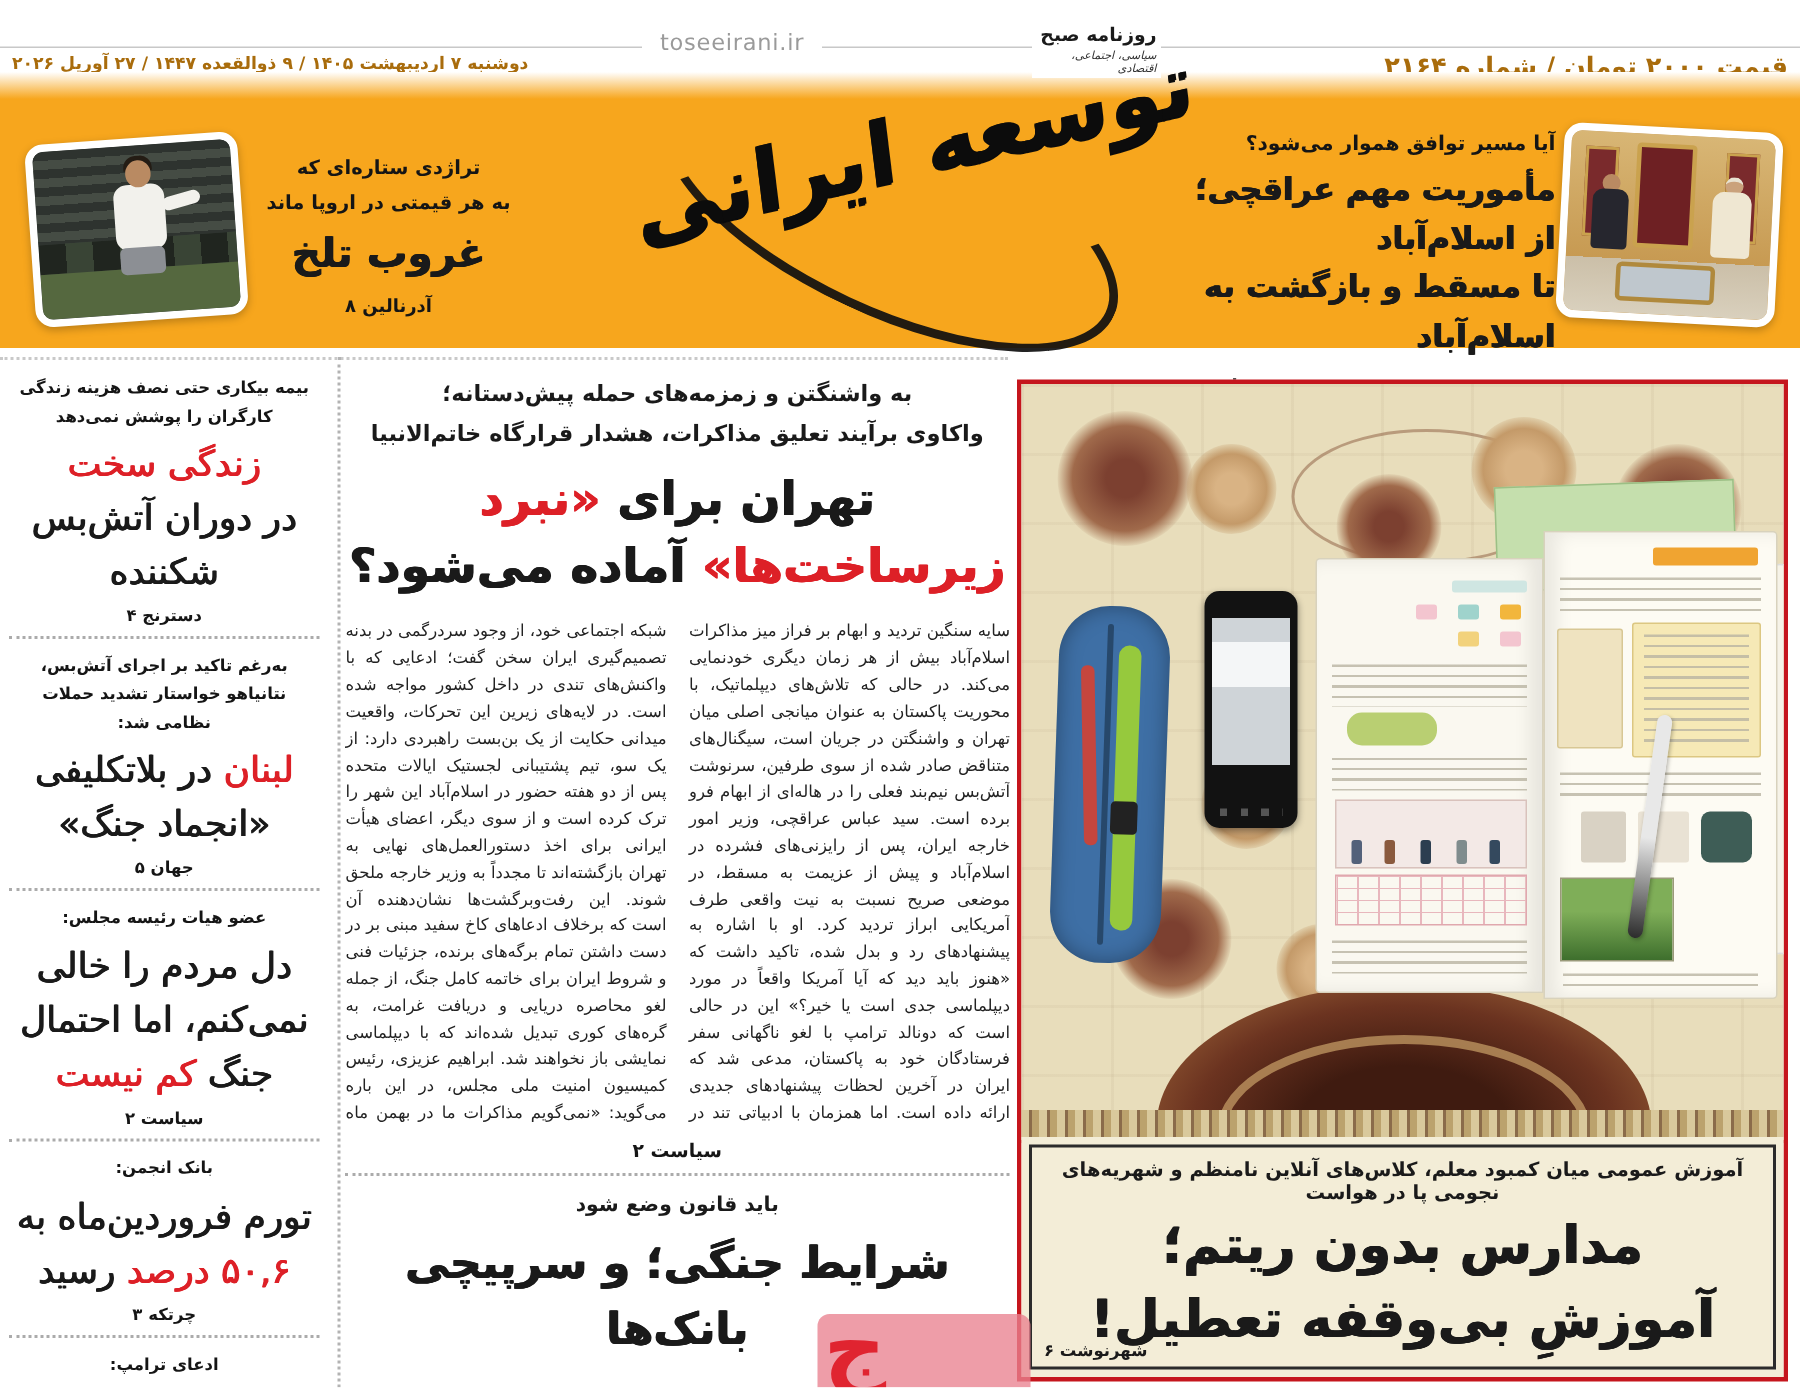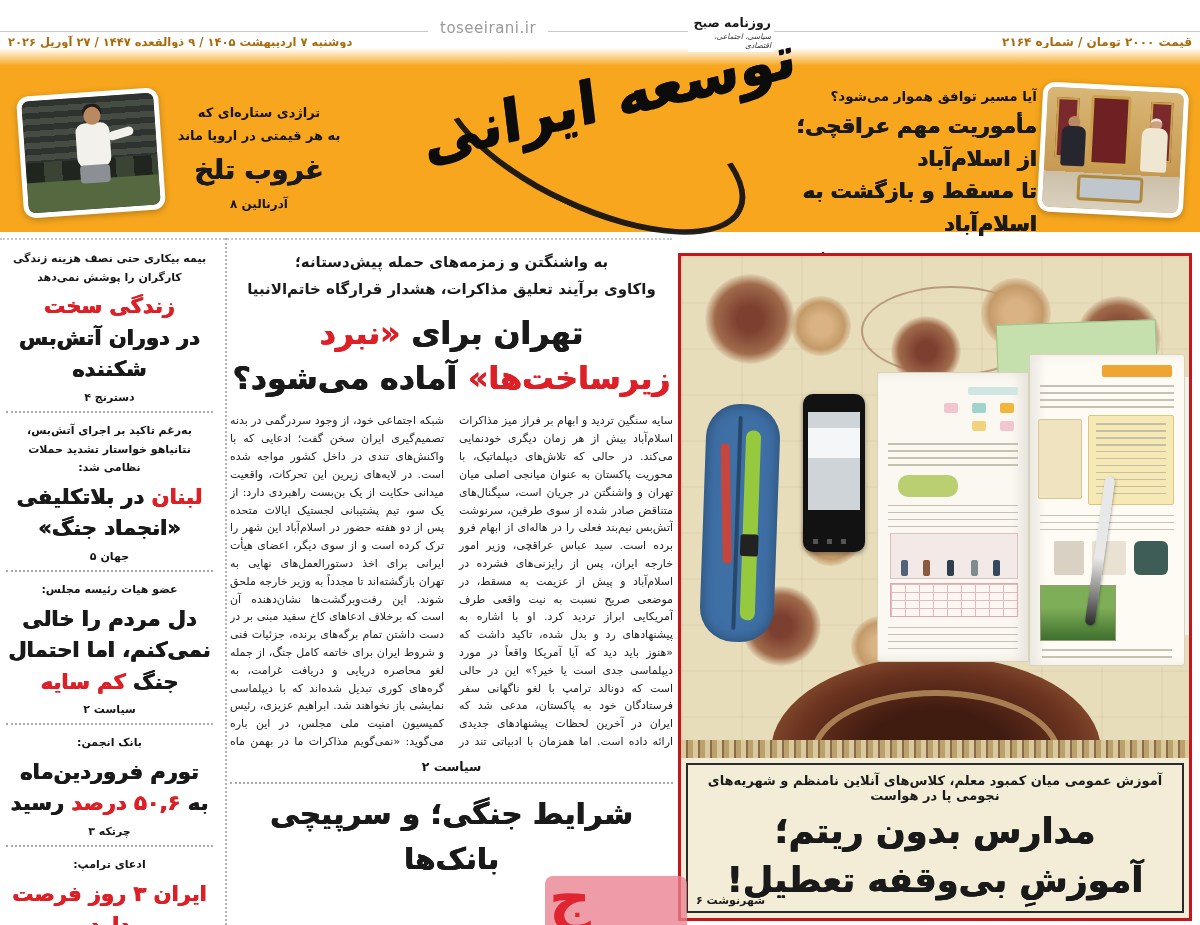--- a/index.html
+++ b/index.html
@@ -14,21 +14,21 @@
   .red{color:#dd2027;}
   .ctr{text-align:center;}
   .tag{font-size:11px;font-weight:bold;color:#151515;}
   .kick{font-weight:bold;color:#151515;}
   .dot-h{border-top:2px dotted #ababab;height:0;}
   
   #top-rule{top:31px;left:0;width:1200px;border-top:1px solid #c8c8c8;}
   #site-url{top:19px;left:428px;background:#fff;padding:0 12px;color:#9a9a9a;
     font-size:15px;direction:ltr;letter-spacing:.5px;}
   #date-line{top:35px;left:8px;font-size:11.5px;color:#a96c0c;font-weight:bold;direction:rtl;}
-  #price-line{top:35px;right:8px;font-size:12px;color:#a96c0c;font-weight:bold;}
+  #price-line{top:35px;right:8px;font-size:17px;color:#a96c0c;font-weight:bold;}
   #grad-strip{top:48px;left:0;width:1200px;height:18px;
     background:linear-gradient(#ffffff,#f7a61d);}
   #amber-band{top:66px;left:0;width:1200px;height:166px;background:#f7a61d;}
   
   #logo-wrap{top:-6px;left:420px;width:370px;height:245px;pointer-events:none;}
   #logo-swoosh{top:78px;left:8px;width:330px;height:138px;border:6px solid #101010;
     border-radius:50%;border-right-color:transparent;border-bottom-color:transparent;
     transform:rotate(-155deg);opacity:.92;}
   #logo-text{top:70px;left:-6px;width:390px;text-align:center;font-size:58px;
     font-weight:bold;color:#0c0c0c;white-space:nowrap;letter-spacing:-3px;
@@ -69,21 +69,21 @@
   .pp-fig2{position:absolute;top:36px;right:14px;width:26px;height:44px;background:#efe7d2;border-radius:8px 8px 3px 3px;}
   .pp-head2{position:absolute;top:26px;right:20px;width:12px;height:12px;background:#caa27c;border-radius:50%;border-top:3px solid #e8e2d2;}
   .pp-table{position:absolute;bottom:8px;left:34px;width:66px;height:26px;background:#bfc7cd;border:3px solid #b0893c;border-radius:4px;}
   
   #sidebar{top:241px;left:0;width:219px;padding:0 6px;}
   #sidebar-divider{top:238px;left:225px;height:687px;border-left:2px dotted #b3b3b3;}
   #content-toprule{top:238px;left:0;width:672px;border-top:2px dotted #c9c9c9;}
   .sb-item{padding:9px 2px 7px;border-bottom:2px dotted #ababab;text-align:center;}
   .sb-item:last-child{border-bottom:none;}
   .sb-kick{font-size:11px;font-weight:bold;line-height:1.7;color:#151515;}
-  .sb-head{font-size:21px;font-weight:bold;line-height:1.5;margin-top:4px;letter-spacing:-.4px;}
+  .sb-head{font-size:24px;font-weight:normal;line-height:1.5;margin-top:4px;letter-spacing:-.4px;}
   .sb-head .blk{display:block;}
   .sb-tag{margin-top:5px;}
   
   #lead{top:249px;left:230px;width:443px;}
   #lead-kick{font-size:15px;font-weight:bold;line-height:1.8;text-align:center;}
   #lead-head{font-size:31.5px;line-height:1.42;text-align:center;margin-top:8px;letter-spacing:-1px;}
   #lead-body{margin-top:12px;height:341px;overflow:hidden;
     column-count:2;column-gap:15px;
     font-size:11px;line-height:1.62;text-align:justify;color:#222;}
   #lead-tag{text-align:center;margin-top:6px;font-size:12.5px;}
@@ -215,21 +215,21 @@
     </div>
 
     <div class="sb-item">
       <div class="sb-kick">به‌رغم تاکید بر اجرای آتش‌بس، نتانیاهو خواستار تشدید حملات نظامی شد:</div>
       <div class="sb-head heavy"><span></span><span class="red">لبنان</span><span> در بلاتکلیفی «انجماد جنگ»</span></div>
       <div class="tag sb-tag">جهان ۵</div>
     </div>
 
     <div class="sb-item">
       <div class="sb-kick">عضو هیات رئیسه مجلس:</div>
-      <div class="sb-head heavy"><span>دل مردم را خالی نمی‌کنم، اما احتمال جنگ </span><span class="red">کم سایه</span><span></span></div>
+      <div class="sb-head heavy"><span>دل مردم را خالی نمی‌کنم، اما احتمال جنگ </span><span class="red">کم نیست</span><span></span></div>
       <div class="tag sb-tag">سیاست ۲</div>
     </div>
 
     <div class="sb-item">
       <div class="sb-kick">بانک انجمن:</div>
       <div class="sb-head heavy"><span>تورم فروردین‌ماه به </span><span class="red">۵۰,۶ درصد</span><span> رسید</span></div>
       <div class="tag sb-tag">چرتکه ۳</div>
     </div>
 
     <div class="sb-item">
@@ -245,20 +245,21 @@
       <div>به واشنگتن و زمزمه‌های حمله پیش‌دستانه؛</div>
       <div>واکاوی برآیند تعلیق مذاکرات، هشدار قرارگاه خاتم‌الانبیا</div>
     </div>
     <div class="heavy" id="lead-head"><span>تهران برای </span><span class="red">«نبرد زیرساخت‌ها»</span><span> آماده می‌شود؟</span></div>
     <div id="lead-body">سایه سنگین تردید و ابهام بر فراز میز مذاکرات اسلام‌آباد بیش از هر زمان دیگری خودنمایی می‌کند. در حالی که تلاش‌های دیپلماتیک، با محوریت پاکستان به عنوان میانجی اصلی میان تهران و واشنگتن در جریان است، سیگنال‌های متناقض صادر شده از سوی طرفین، سرنوشت آتش‌بس نیم‌بند فعلی را در هاله‌ای از ابهام فرو برده است. سید عباس عراقچی، وزیر امور خارجه ایران، پس از رایزنی‌های فشرده در اسلام‌آباد و پیش از عزیمت به مسقط، در موضعی صریح نسبت به نیت واقعی طرف آمریکایی ابراز تردید کرد. او با اشاره به پیشنهادهای رد و بدل شده، تاکید داشت که «هنوز باید دید که آیا آمریکا واقعاً در مورد دیپلماسی جدی است یا خیر؟» این در حالی است که دونالد ترامپ با لغو ناگهانی سفر فرستادگان خود به پاکستان، مدعی شد که ایران در آخرین لحظات پیشنهادهای جدیدی ارائه داده است. اما همزمان با ادبیاتی تند در شبکه اجتماعی خود، از وجود سردرگمی در بدنه تصمیم‌گیری ایران سخن گفت؛ ادعایی که با واکنش‌های تندی در داخل کشور مواجه شده است. در لایه‌های زیرین این تحرکات، واقعیت میدانی حکایت از یک بن‌بست راهبردی دارد: از یک سو، تیم پشتیبانی لجستیک ایالات متحده پس از دو هفته حضور در اسلام‌آباد این شهر را ترک کرده است و از سوی دیگر، اعضای هیأت ایرانی برای اخذ دستورالعمل‌های نهایی به تهران بازگشته‌اند تا مجدداً به وزیر خارجه ملحق شوند. این رفت‌وبرگشت‌ها نشان‌دهنده آن است که برخلاف ادعاهای کاخ سفید مبنی بر در دست داشتن تمام برگه‌های برنده، جزئیات فنی و شروط ایران برای خاتمه کامل جنگ، از جمله لغو محاصره دریایی و دریافت غرامت، به گره‌های کوری تبدیل شده‌اند که با دیپلماسی نمایشی باز نخواهند شد. ابراهیم عزیزی، رئیس کمیسیون امنیت ملی مجلس، در این باره می‌گوید: «نمی‌گویم مذاکرات ما در بهمن ماه اشتباه بود، من می‌گویم که مذاکرات با آمریکایی‌ها را در این مرحله از یک جهاتی باید به نفع خودمان بدانیم، چرا که بهانه را از دست خیلی‌ها گرفتیم و اجماع داخلی ایجاد شد. امروز هیچ‌کس در داخل ایران اسلامی نیست که بگوید چرا شما نرفتید مذاکره کنید، اگر رفته بودید جنگ نمی‌شد.» او معتقد است مذاکره باید از موضع قدرت باشد و نباید در میز مذاکره آنچه را که در میادین دیگر به دست آمده، دچار خدشه کرد. بحران در خلیج فارس اکنون از فاز تهدیدات لفظی عبور کرده و به یک رویارویی فرسایشی در عرصه دریا تبدیل شده است.</div>
     <div class="tag" id="lead-tag">سیاست ۲</div>
     <div class="dot-h" id="lead-sep"></div>
 
     <div id="eco">
       <div id="eco-kick">
+        <div>باید قانون وضع شود</div>
       </div>
       <div class="heavy" id="eco-head">
         <div>شرایط جنگی؛ و سرپیچی بانک‌ها</div>
 
       </div>
 
     </div>
   </div>
 
   <div class="abs" id="watermark">

